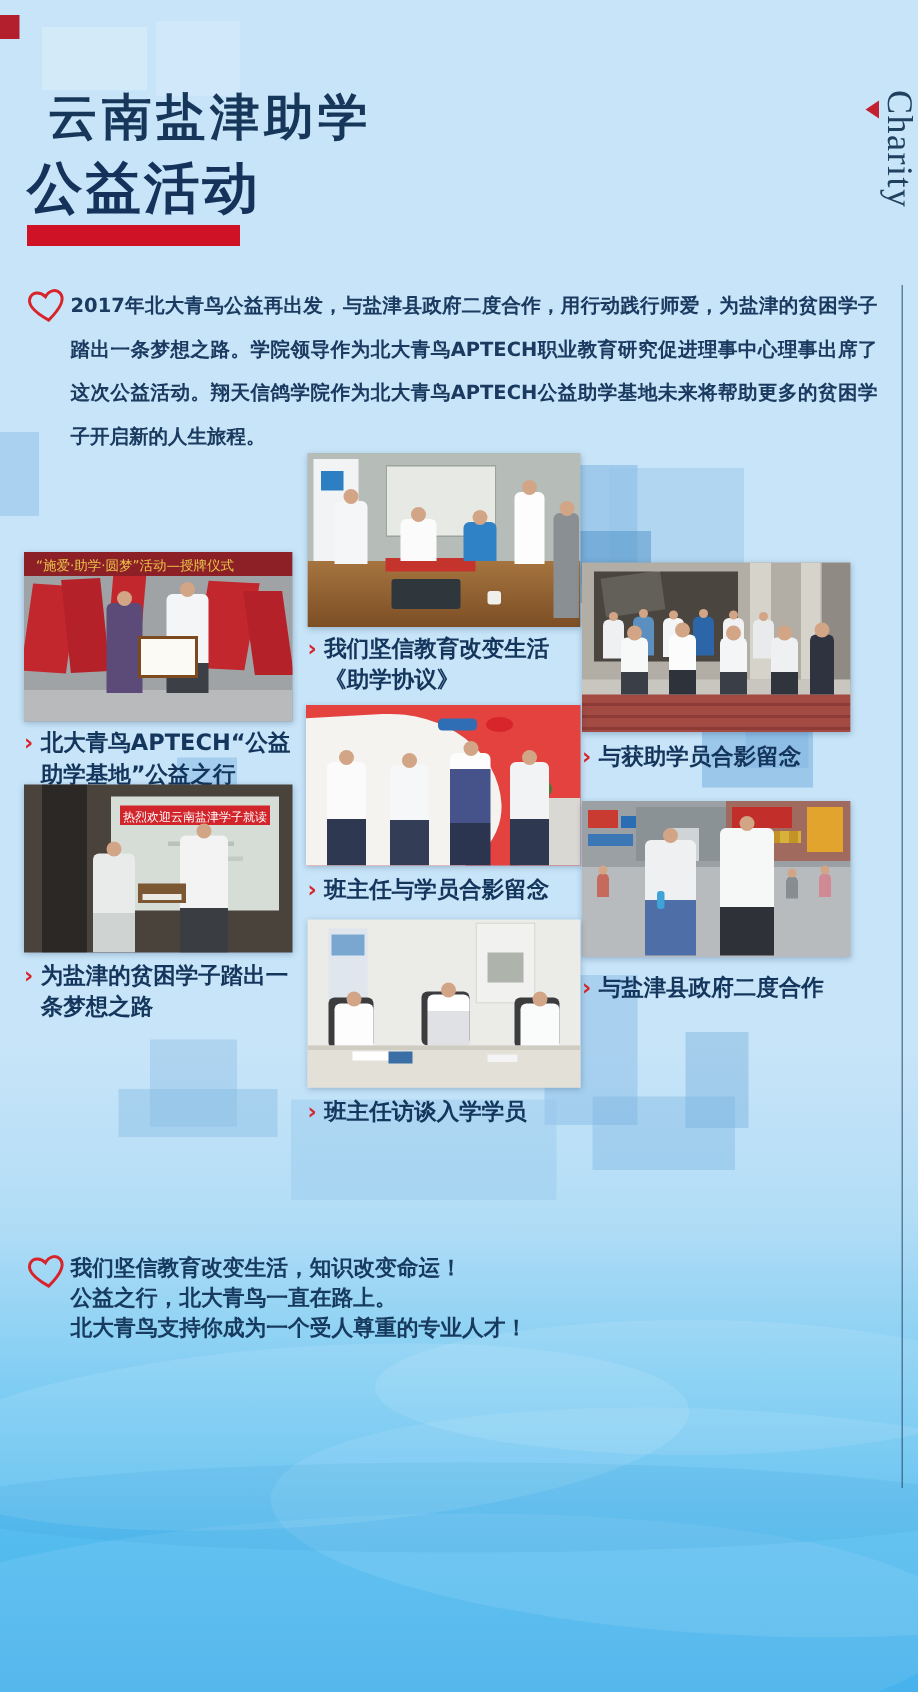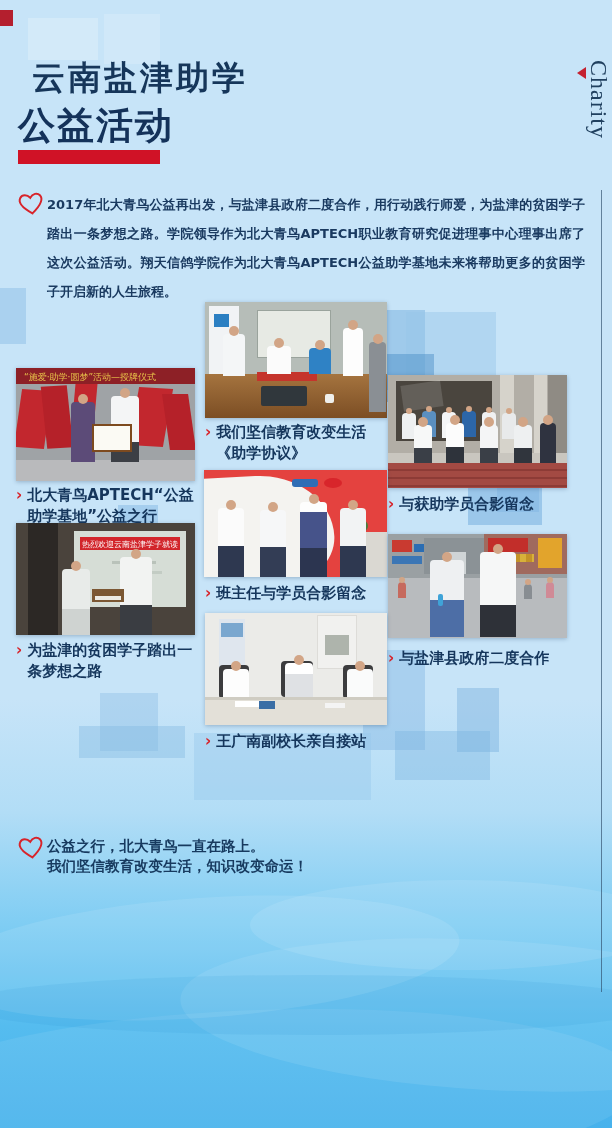--- a/index.html
+++ b/index.html
@@ -202,24 +202,25 @@
     <div class="fig" style="left:18px;top:56px;width:26px;height:30px;background:#fdfdfd;"></div>
     <div class="fig" style="left:80px;top:50px;width:28px;height:36px;background:linear-gradient(#ffffff 30%,#dfe1e4 30%);"></div>
     <div class="fig" style="left:142px;top:56px;width:26px;height:30px;background:#fafbfb;"></div>
     <div style="left:0;top:84px;width:182px;height:28px;background:#e3e0d8;border-top:3px solid #cfccc2;"></div>
     <div style="left:30px;top:88px;width:34px;height:6px;background:#ffffff;"></div>
     <div style="left:54px;top:88px;width:16px;height:8px;background:#3a6ea5;"></div>
     <div style="left:120px;top:90px;width:20px;height:5px;background:#f4f4f4;"></div>
   </div>
   <div class="cap" style="left:205px;top:731px;width:182px;">
     <span class="arr">›</span>
-    <span>王广南副校长亲自接站</span>
+    <span>班主任访谈入学学员</span>
   </div>
 
   <svg class="heart" style="left:17px;top:834px;transform:rotate(-8deg);" viewBox="0 0 24 22">
     <path d="M12 20 C 4 14, 1 9, 3.5 5.5 C 5.5 2.8, 9.5 3.2, 12 6.5 C 14.5 3.2, 18.5 2.8, 20.5 5.5 C 23 9, 20 14, 12 20" fill="none" stroke="#d8232a" stroke-width="1.7" stroke-linecap="round"></path>
   </svg>
   <div class="foot">
+    <div>我们坚信教育改变生活，知识改变命运！</div>
     <div>公益之行，北大青鸟一直在路上。</div>
-    <div>我们坚信教育改变生活，知识改变命运！</div>
+    <div>北大青鸟支持你成为一个受人尊重的专业人才！</div>
   </div>
 
 </div>
 
 </body></html>

